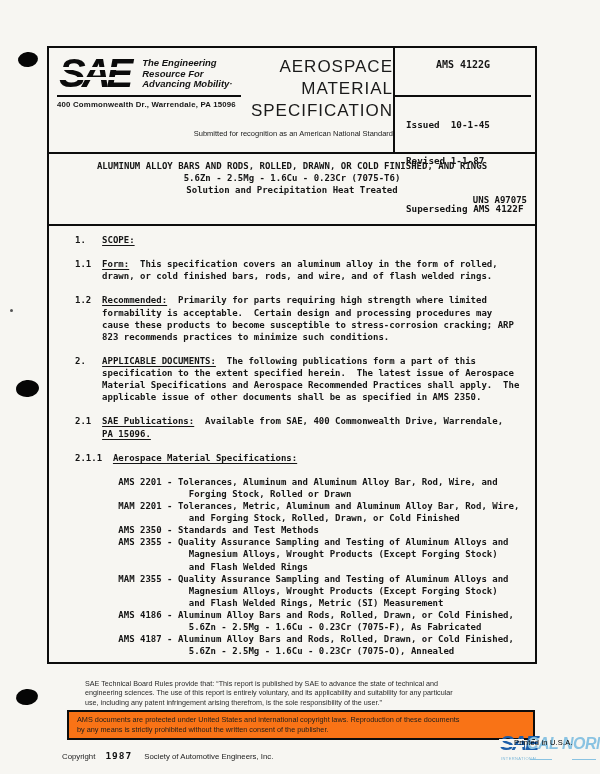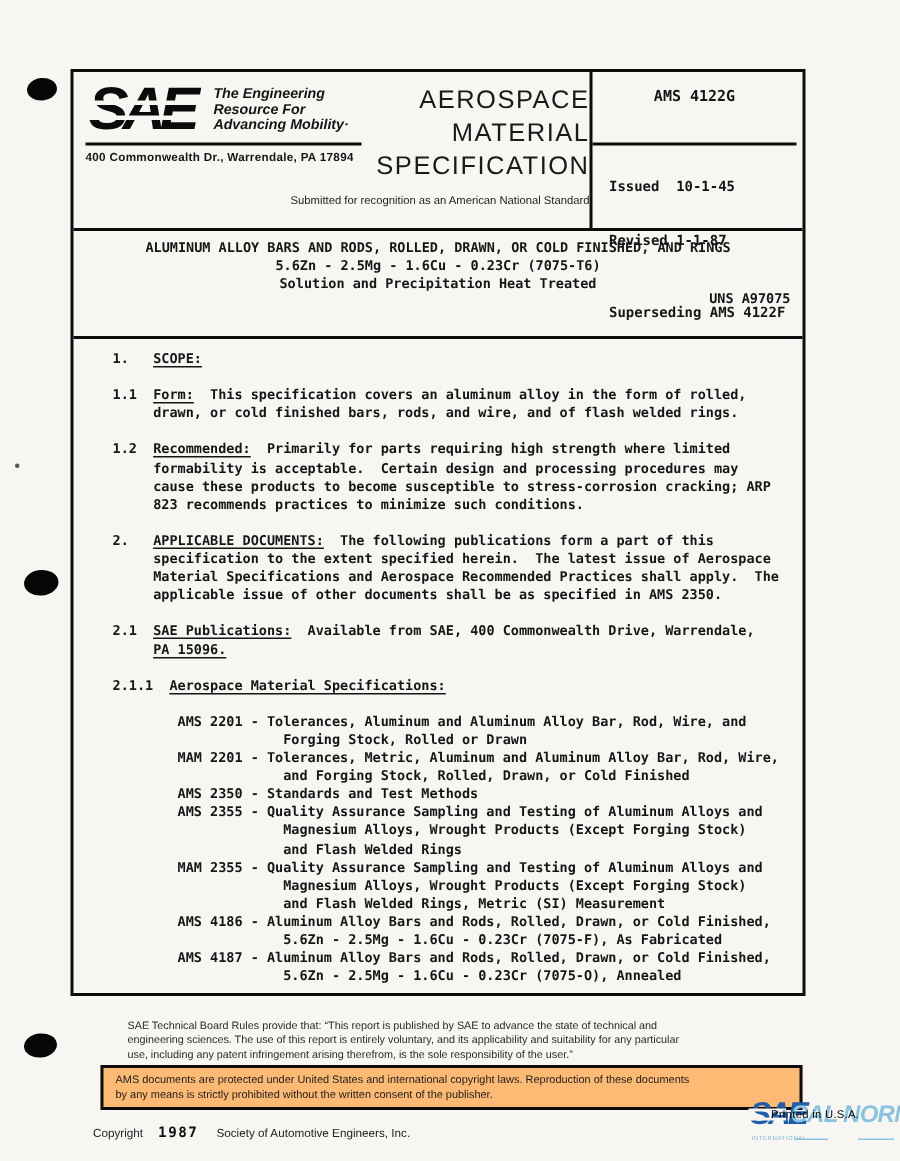--- a/index.html
+++ b/index.html
@@ -48,21 +48,21 @@
         color:#151515;}
   .bl{min-height:12.1px;white-space:pre;}
   .u{text-decoration:underline;text-decoration-thickness:1px;text-underline-offset:2px;}
 
   
   .board-rules{position:absolute;left:85px;top:679px;font:400 7.2px/9.3px "Liberation Sans",sans-serif;
                color:#2a2a2a;}
   .board-rules div{white-space:nowrap;}
   .notice-box{position:absolute;left:67px;top:710px;width:468px;border:2px solid #0d0d0d;
               padding:3px 8px 4px;font:400 7.3px/9.6px "Liberation Sans",sans-serif;color:#1d1d1d;
-              box-sizing:border-box;background:#fdba74;}
+              box-sizing:border-box;background:#f97316;}
   .notice-box div{white-space:nowrap;}
   .copyright{position:absolute;left:62px;top:751px;display:flex;align-items:baseline;
              font:400 7.8px/10px "Liberation Sans",sans-serif;color:#222;}
   .cr-year{font:bold 9.5px/10px "DejaVu Sans Mono",monospace;margin:0 12px 0 10px;letter-spacing:1px;color:#111;}
 
   
   .wm{position:absolute;left:500px;top:730px;width:100px;height:42px;}
   .wm-sae{position:absolute;left:0;top:2px;font:italic bold 21px/21px "Liberation Sans",sans-serif;
           letter-spacing:-2px;color:#1c5ea9;}
   .wm-sae .stripe{position:absolute;left:-1px;width:25px;height:2px;background:#f7f6f2;}
@@ -97,21 +97,21 @@
         <span class="stripe stripe-a"></span>
         <span class="stripe stripe-b"></span>
       </div>
       <div class="tagline">
         <div>The Engineering</div>
         <div>Resource For</div>
         <div>Advancing Mobility·</div>
       </div>
     </div>
     <div class="logo-rule"></div>
-    <div class="address">400 Commonwealth Dr., Warrendale, PA 17894</div>
+    <div class="address">400 Commonwealth Dr., Warrendale, PA 15096</div>
 
     <div class="doc-type">
       <div>AEROSPACE</div>
       <div>MATERIAL</div>
       <div>SPECIFICATION</div>
     </div>
     <div class="submitted">Submitted for recognition as an American National Standard</div>
 
     <div class="num-cell">AMS 4122G</div>
     <div class="issue-cell">

